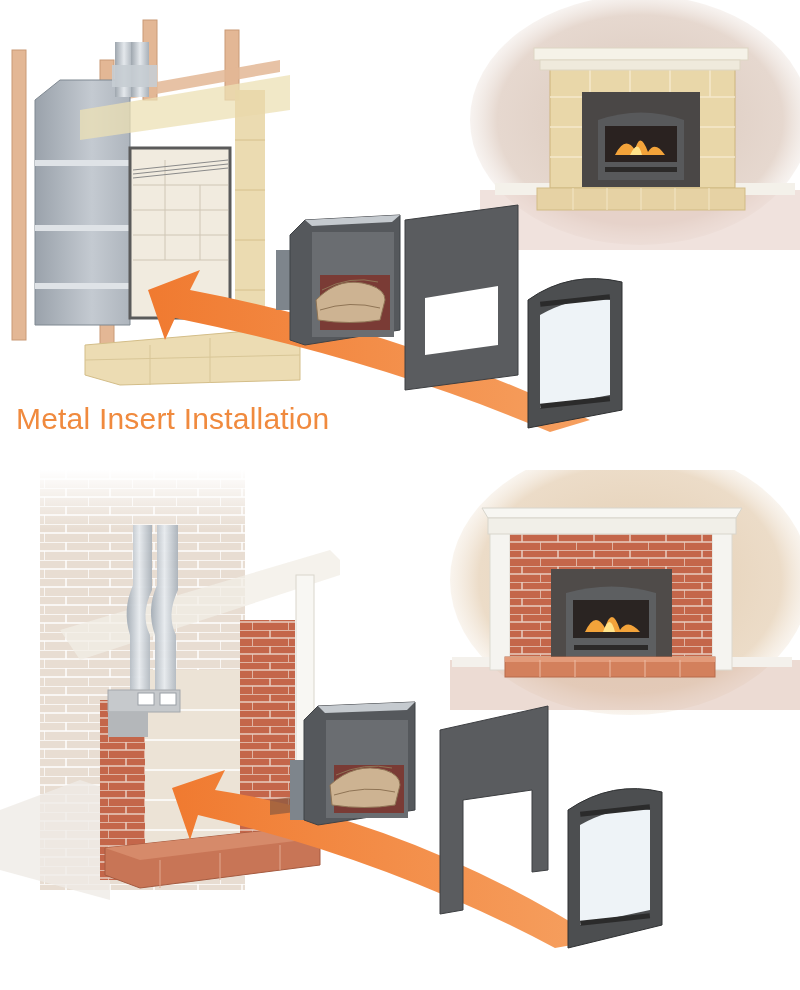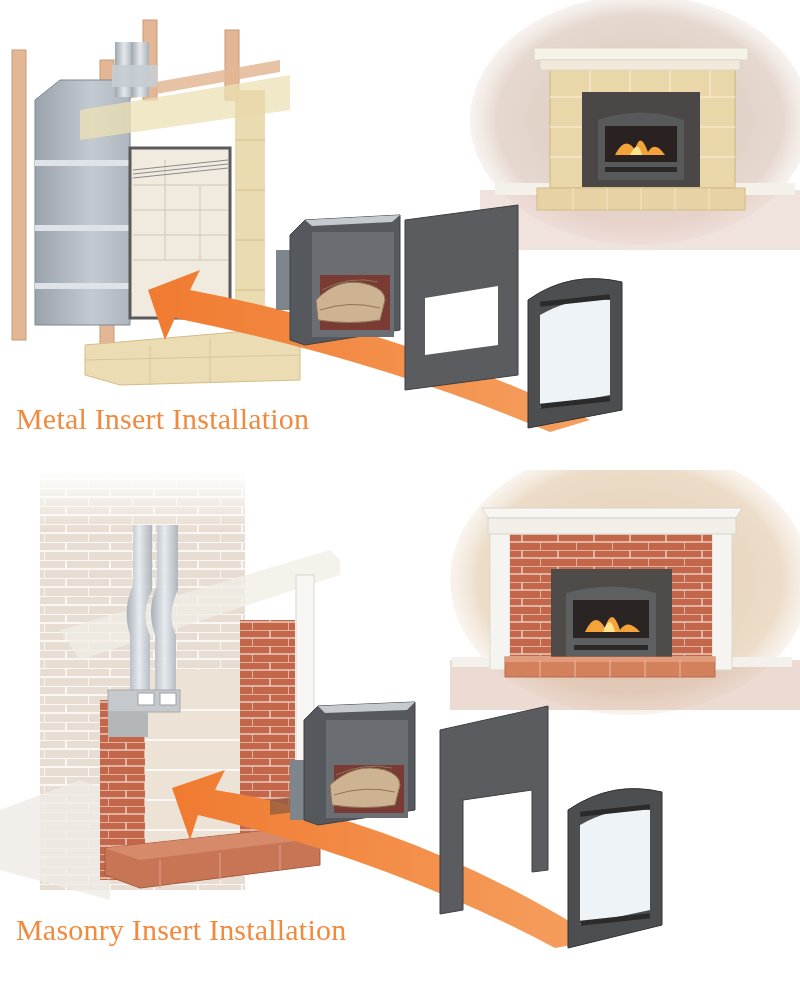--- a/index.html
+++ b/index.html
@@ -1,17 +1,17 @@
 <!DOCTYPE html>
 <html><head>
 <meta charset="utf-8">
 <style>
   html,body{margin:0;padding:0;background:#ffffff;}
   body{width:800px;height:990px;position:relative;overflow:hidden;font-family:"Liberation Sans","DejaVu Sans",sans-serif;}
-  .panel{position:absolute;left:0;width:713px;font-family:Liberation Serif, serif;}
+  .panel{position:absolute;left:0;width:713px;}
   #panel-metal{top:0;height:470px;}
   #panel-masonry{top:470px;height:520px;}
   svg{position:absolute;left:0;top:0;}
   .caption{position:absolute;color:#f08a3e;font-size:30px;font-weight:400;letter-spacing:0.2px;white-space:nowrap;}
   #caption-metal{left:16px;top:402px;}
   #caption-masonry{left:16px;top:443px;}
 </style>
 </head>
 <body>
 
@@ -282,14 +282,13 @@
       <path d="M440 260 L548 236 L548 400 L532 402 L532 320 L463 330 L463 440 L440 444 Z" fill="#5a5c5f" stroke="#3d3f42"></path>
     </g>
 
     <g>
       <path d="M568 340 Q612 310 662 322 L662 455 L568 478 Z" fill="#4c4e50" stroke="#2f3133"></path>
       <path d="M580 355 Q615 335 650 340 L650 440 L580 455 Z" fill="#eef3f7"></path>
       <rect x="580" y="338" width="70" height="5" fill="#2b2b2b" transform="rotate(-6 615 340)"></rect>
       <rect x="580" y="447" width="70" height="5" fill="#2b2b2b" transform="rotate(-6 615 449)"></rect>
     </g>
   </svg>
-  <div class="caption" id="caption-masonry">Masonry Insert Installation</div>
 </div>
 
 </body></html>

